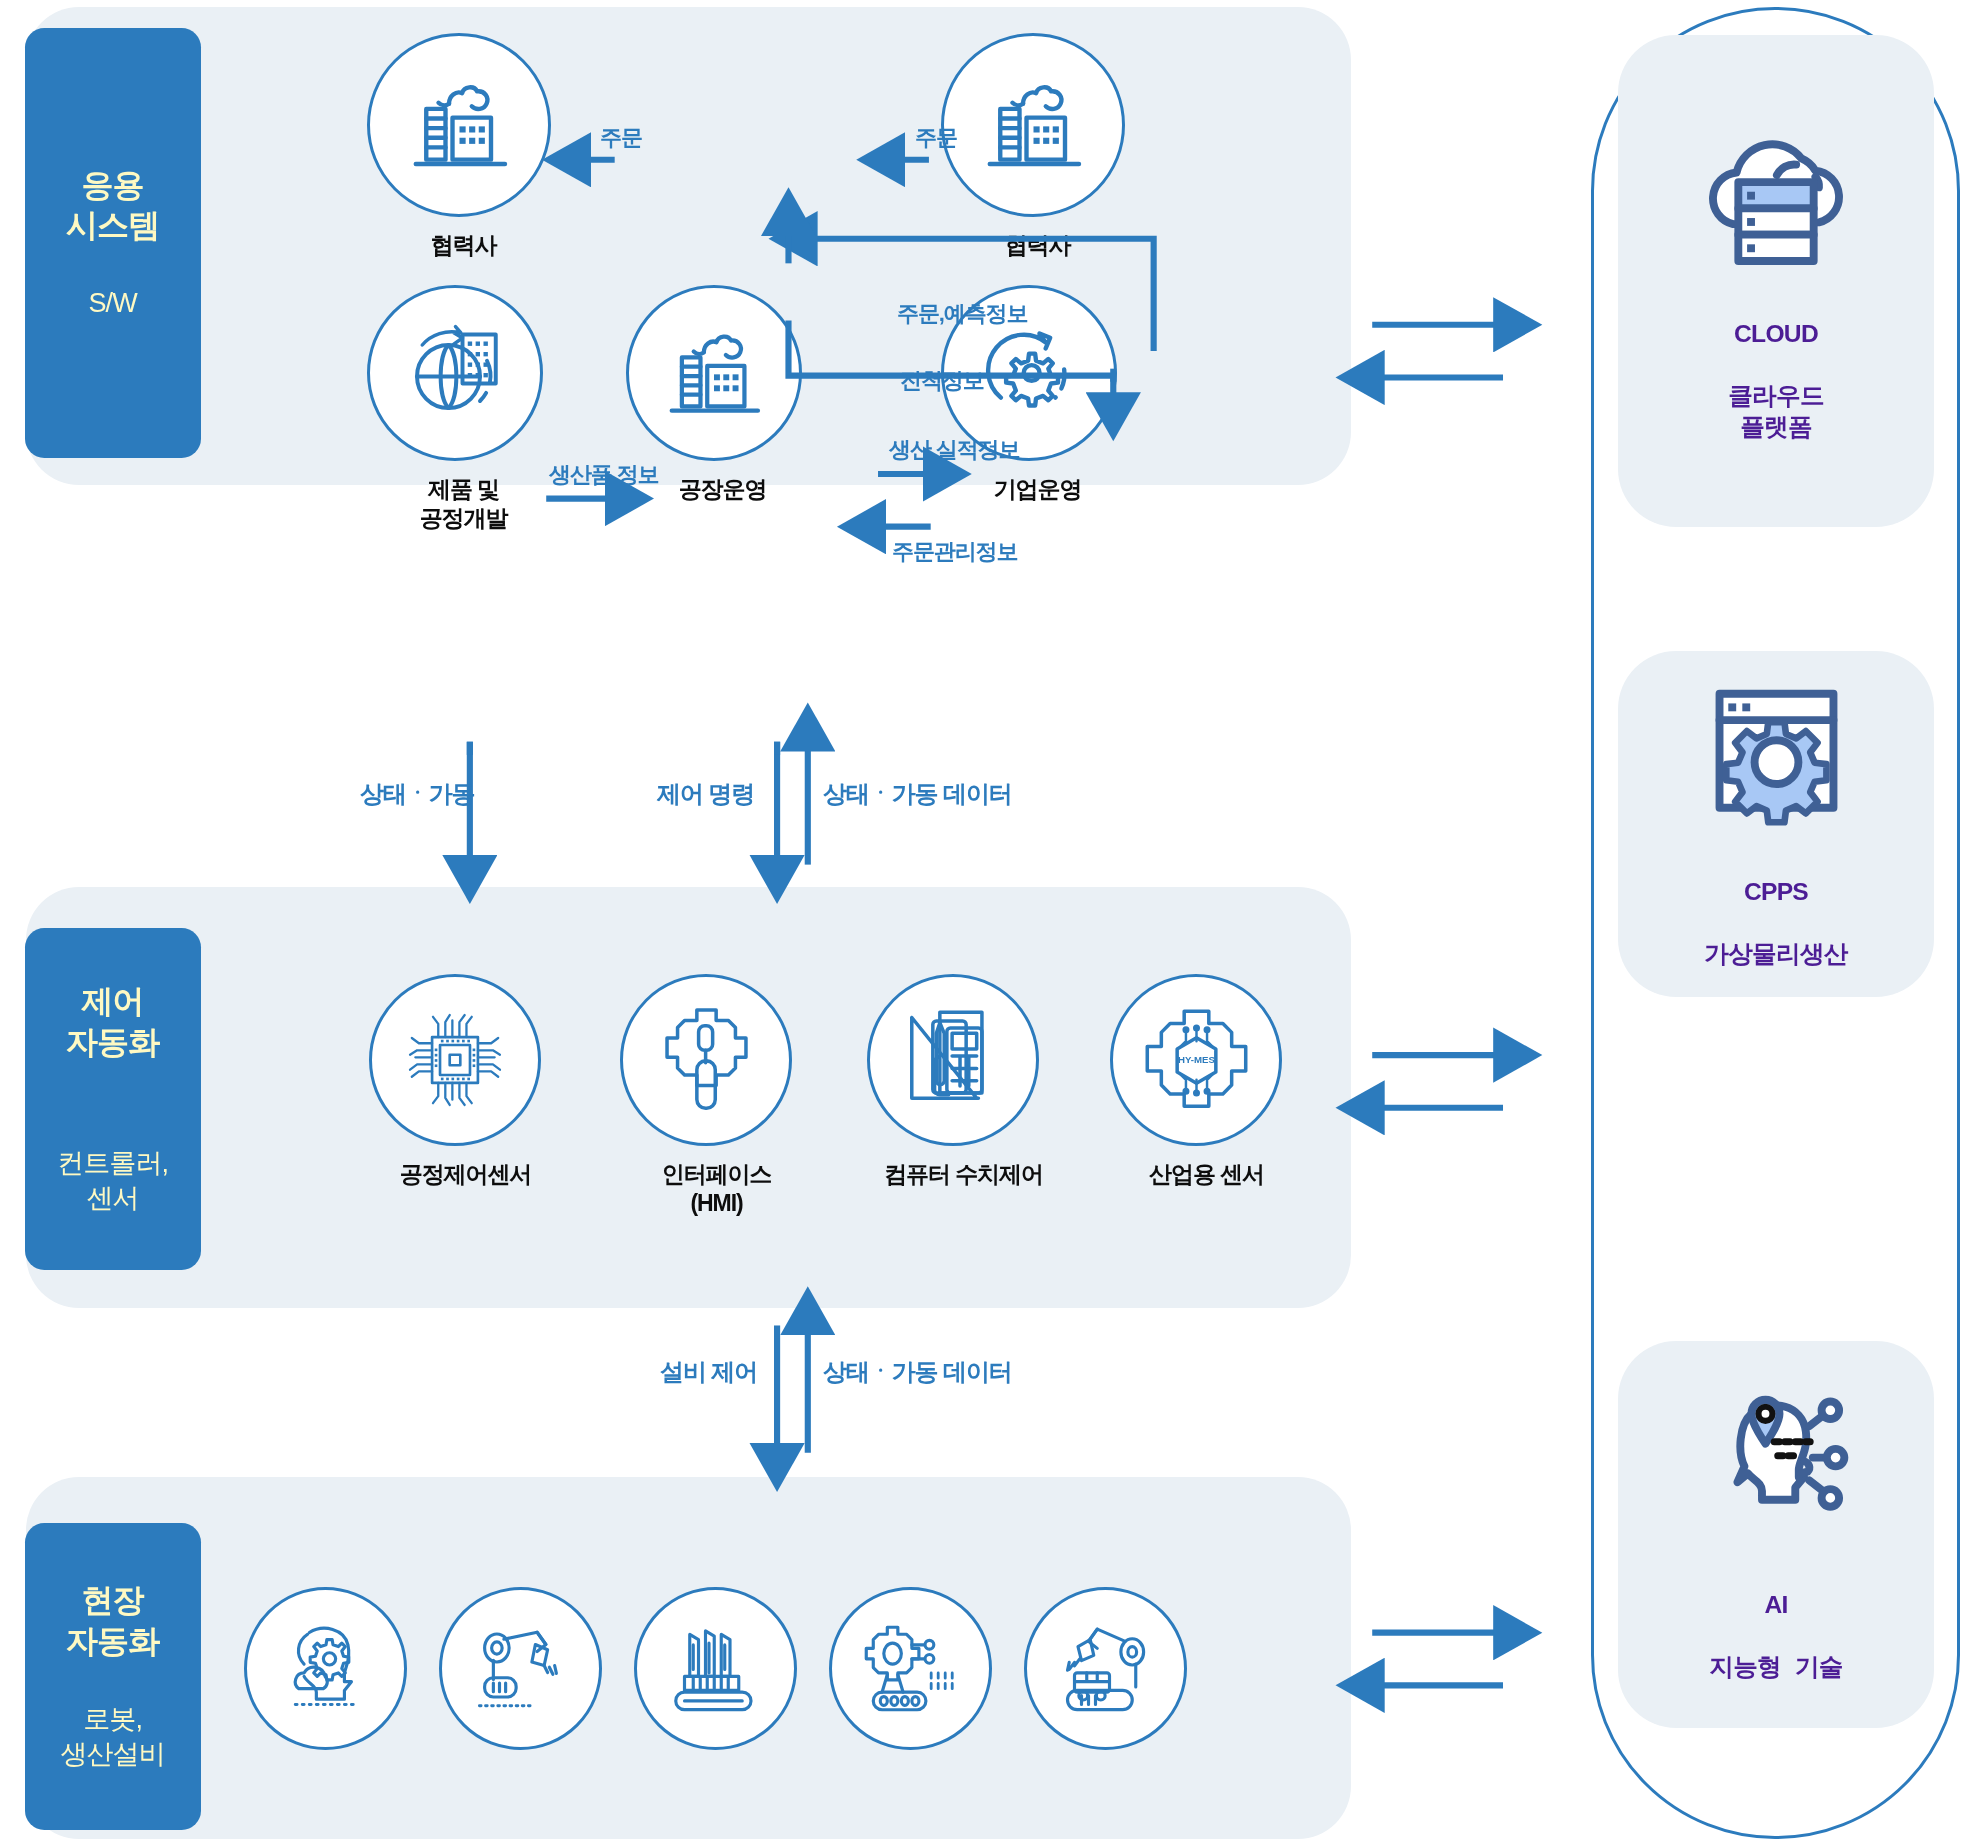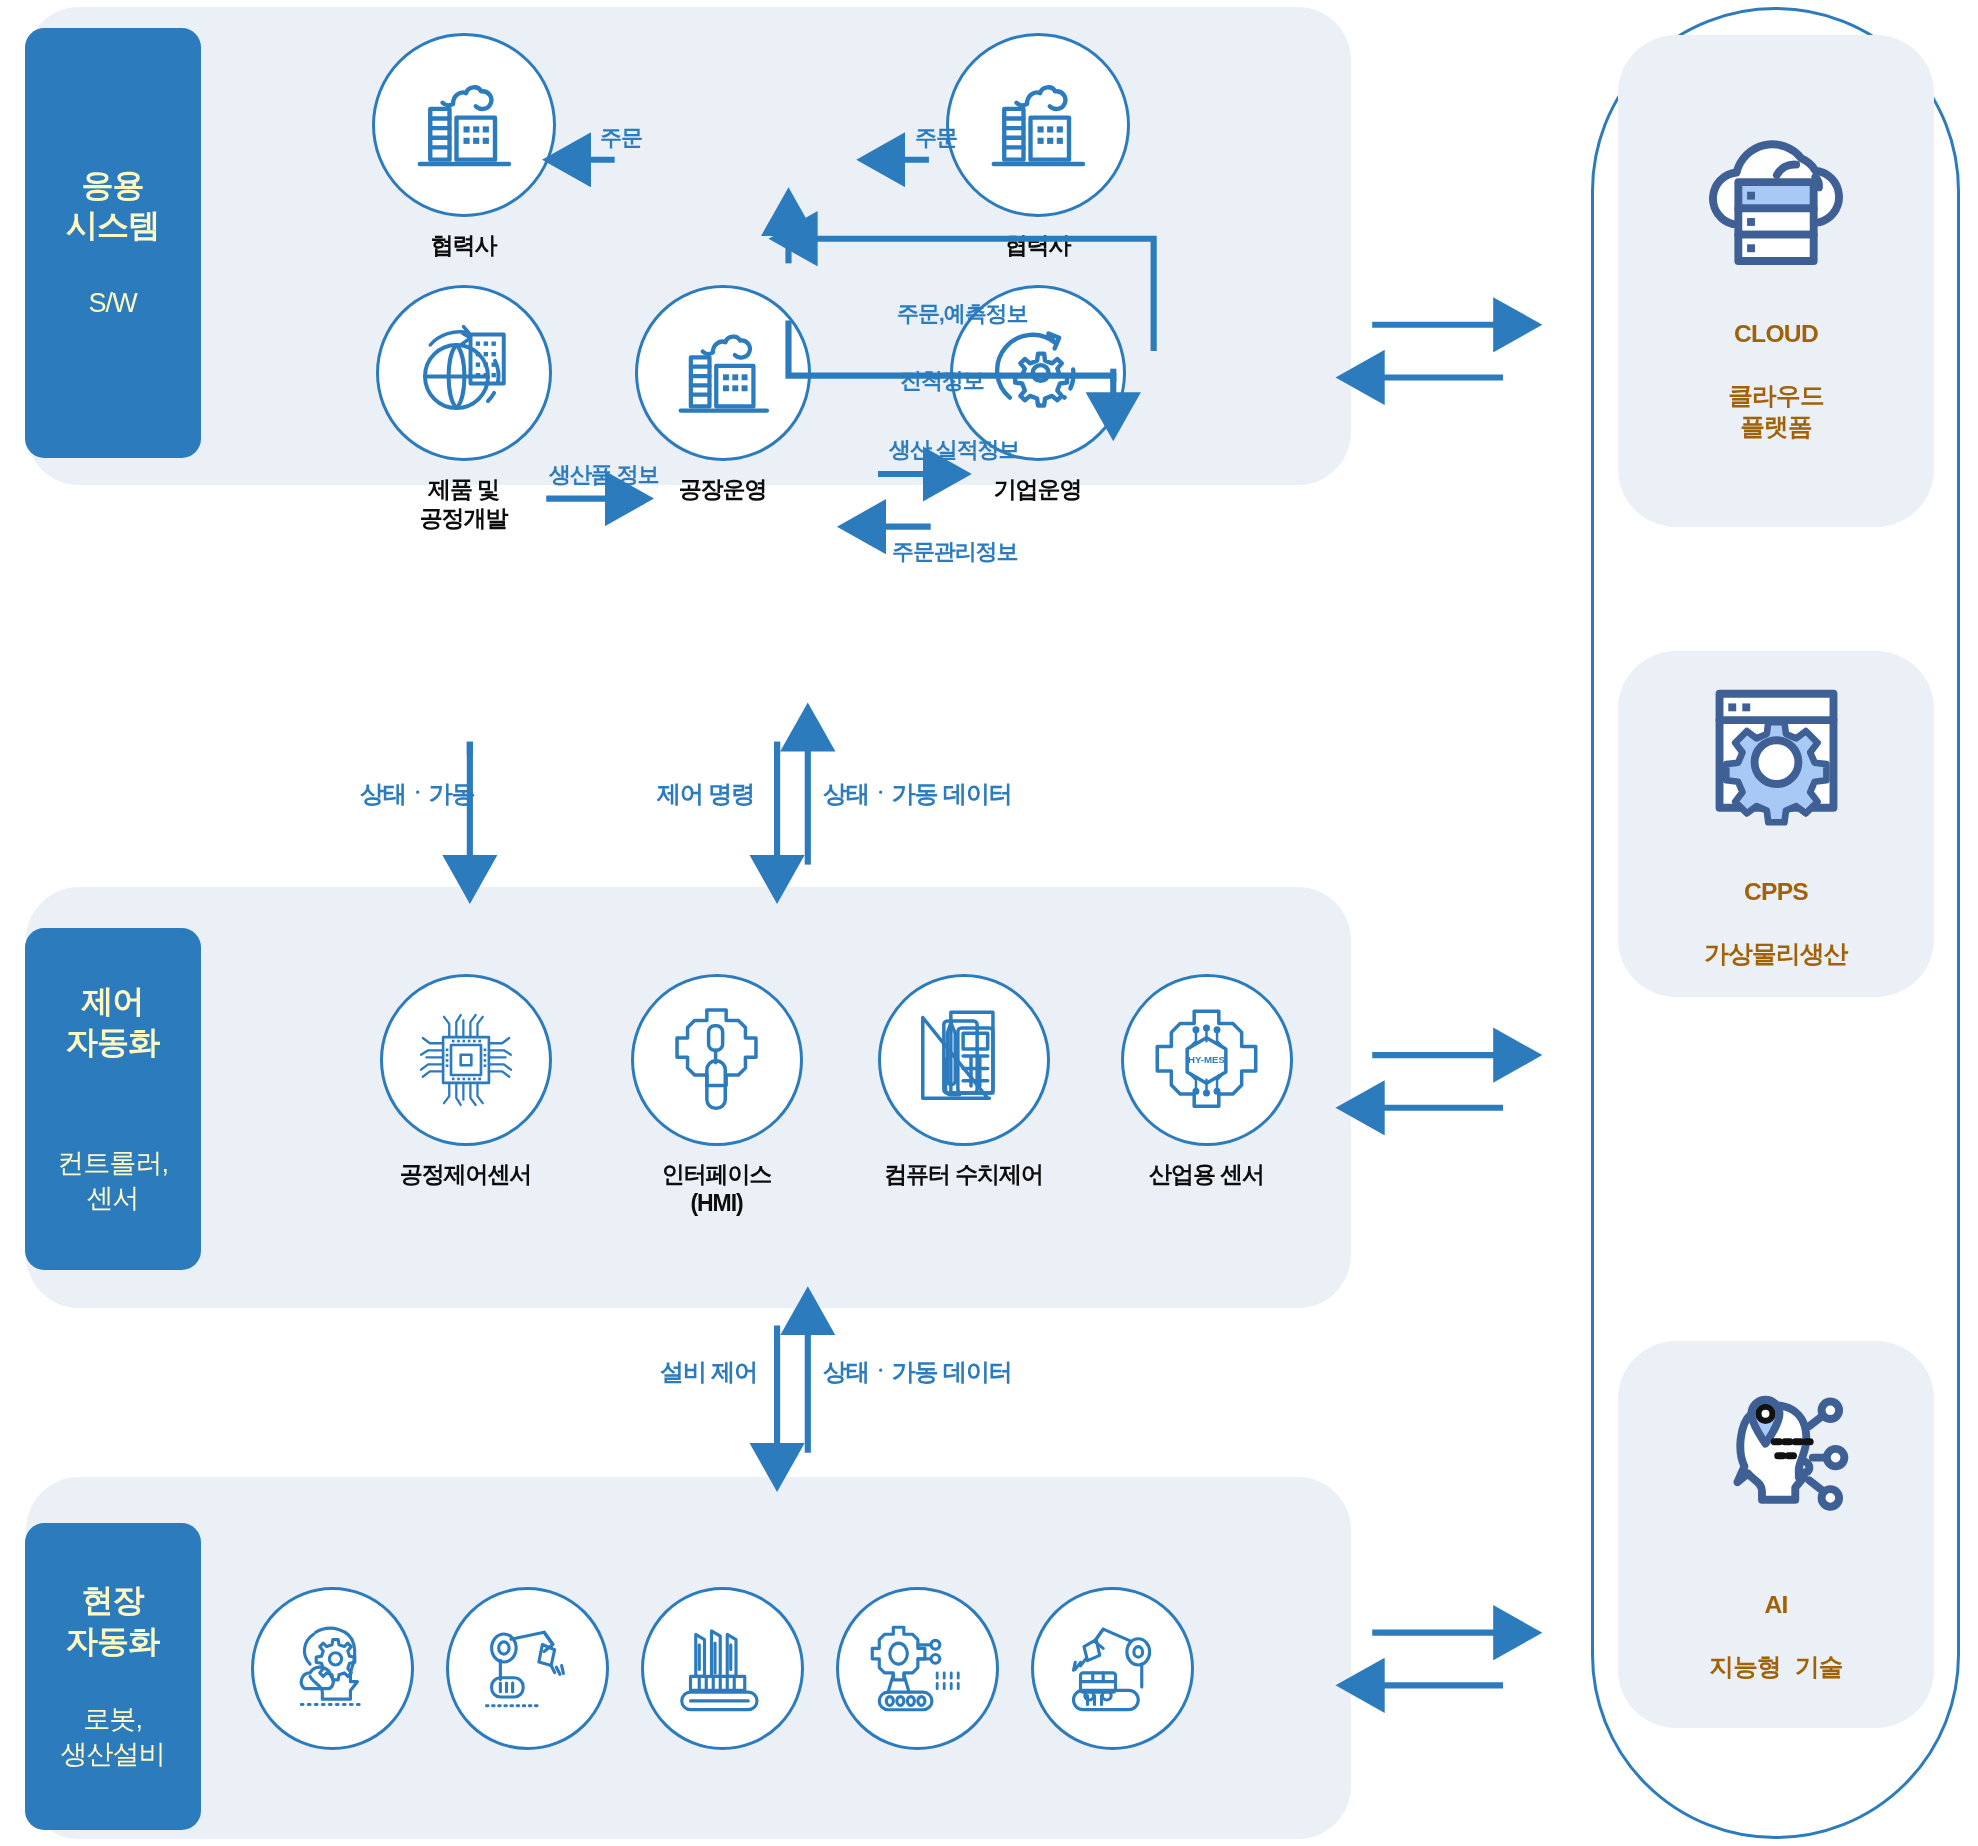--- a/index.html
+++ b/index.html
@@ -30,21 +30,21 @@
   }
   .layer-tag .t-sub{
     font-size:27px;font-weight:400;line-height:1.3;letter-spacing:-0.9px;
     white-space:pre-line;margin-top:40px;
   }
   .tag-1{top:28px;height:430px;}
   .tag-2{top:41px;height:342px;gap:43px;}
   .tag-3{top:46px;height:307px;}
 
   
-  .node{position:absolute;display:flex;flex-direction:column;align-items:center;}
+  .node{position:absolute;display:flex;flex-direction:column;}
   .bubble{
     border:3.5px solid #2c7bbd;border-radius:50%;background:#fff;
     display:flex;align-items:center;justify-content:center;box-sizing:border-box;
   }
   .node-label{
     margin-top:14px;text-align:center;color:#0d0d0d;
     font-size:23px;font-weight:bold;line-height:1.24;letter-spacing:-1.1px;
     white-space:pre-line;
   }
 
@@ -62,21 +62,21 @@
   }
   .rail-card{
     position:absolute;left:1618px;width:316px;background:#eaf0f5;
     border-radius:58px;display:flex;flex-direction:column;
     align-items:center;justify-content:center;
   }
   .card-1{top:35px;height:492px;}
   .card-2{top:651px;height:346px;}
   .card-3{top:1341px;height:387px;}
   .card-label{
-    margin-top:19.3px;text-align:center;color:#a16207;
+    margin-top:19.3px;text-align:center;color:#4c1d95;
     font-size:24.6px;font-weight:bold;line-height:1.26;letter-spacing:-0.7px;
     white-space:pre-line;
   }
 
   svg{display:block;overflow:visible;}
   .arrows{position:absolute;left:0;top:0;width:1979px;height:1846px;pointer-events:none;}
 </style>
 </head>
 <body>
 

